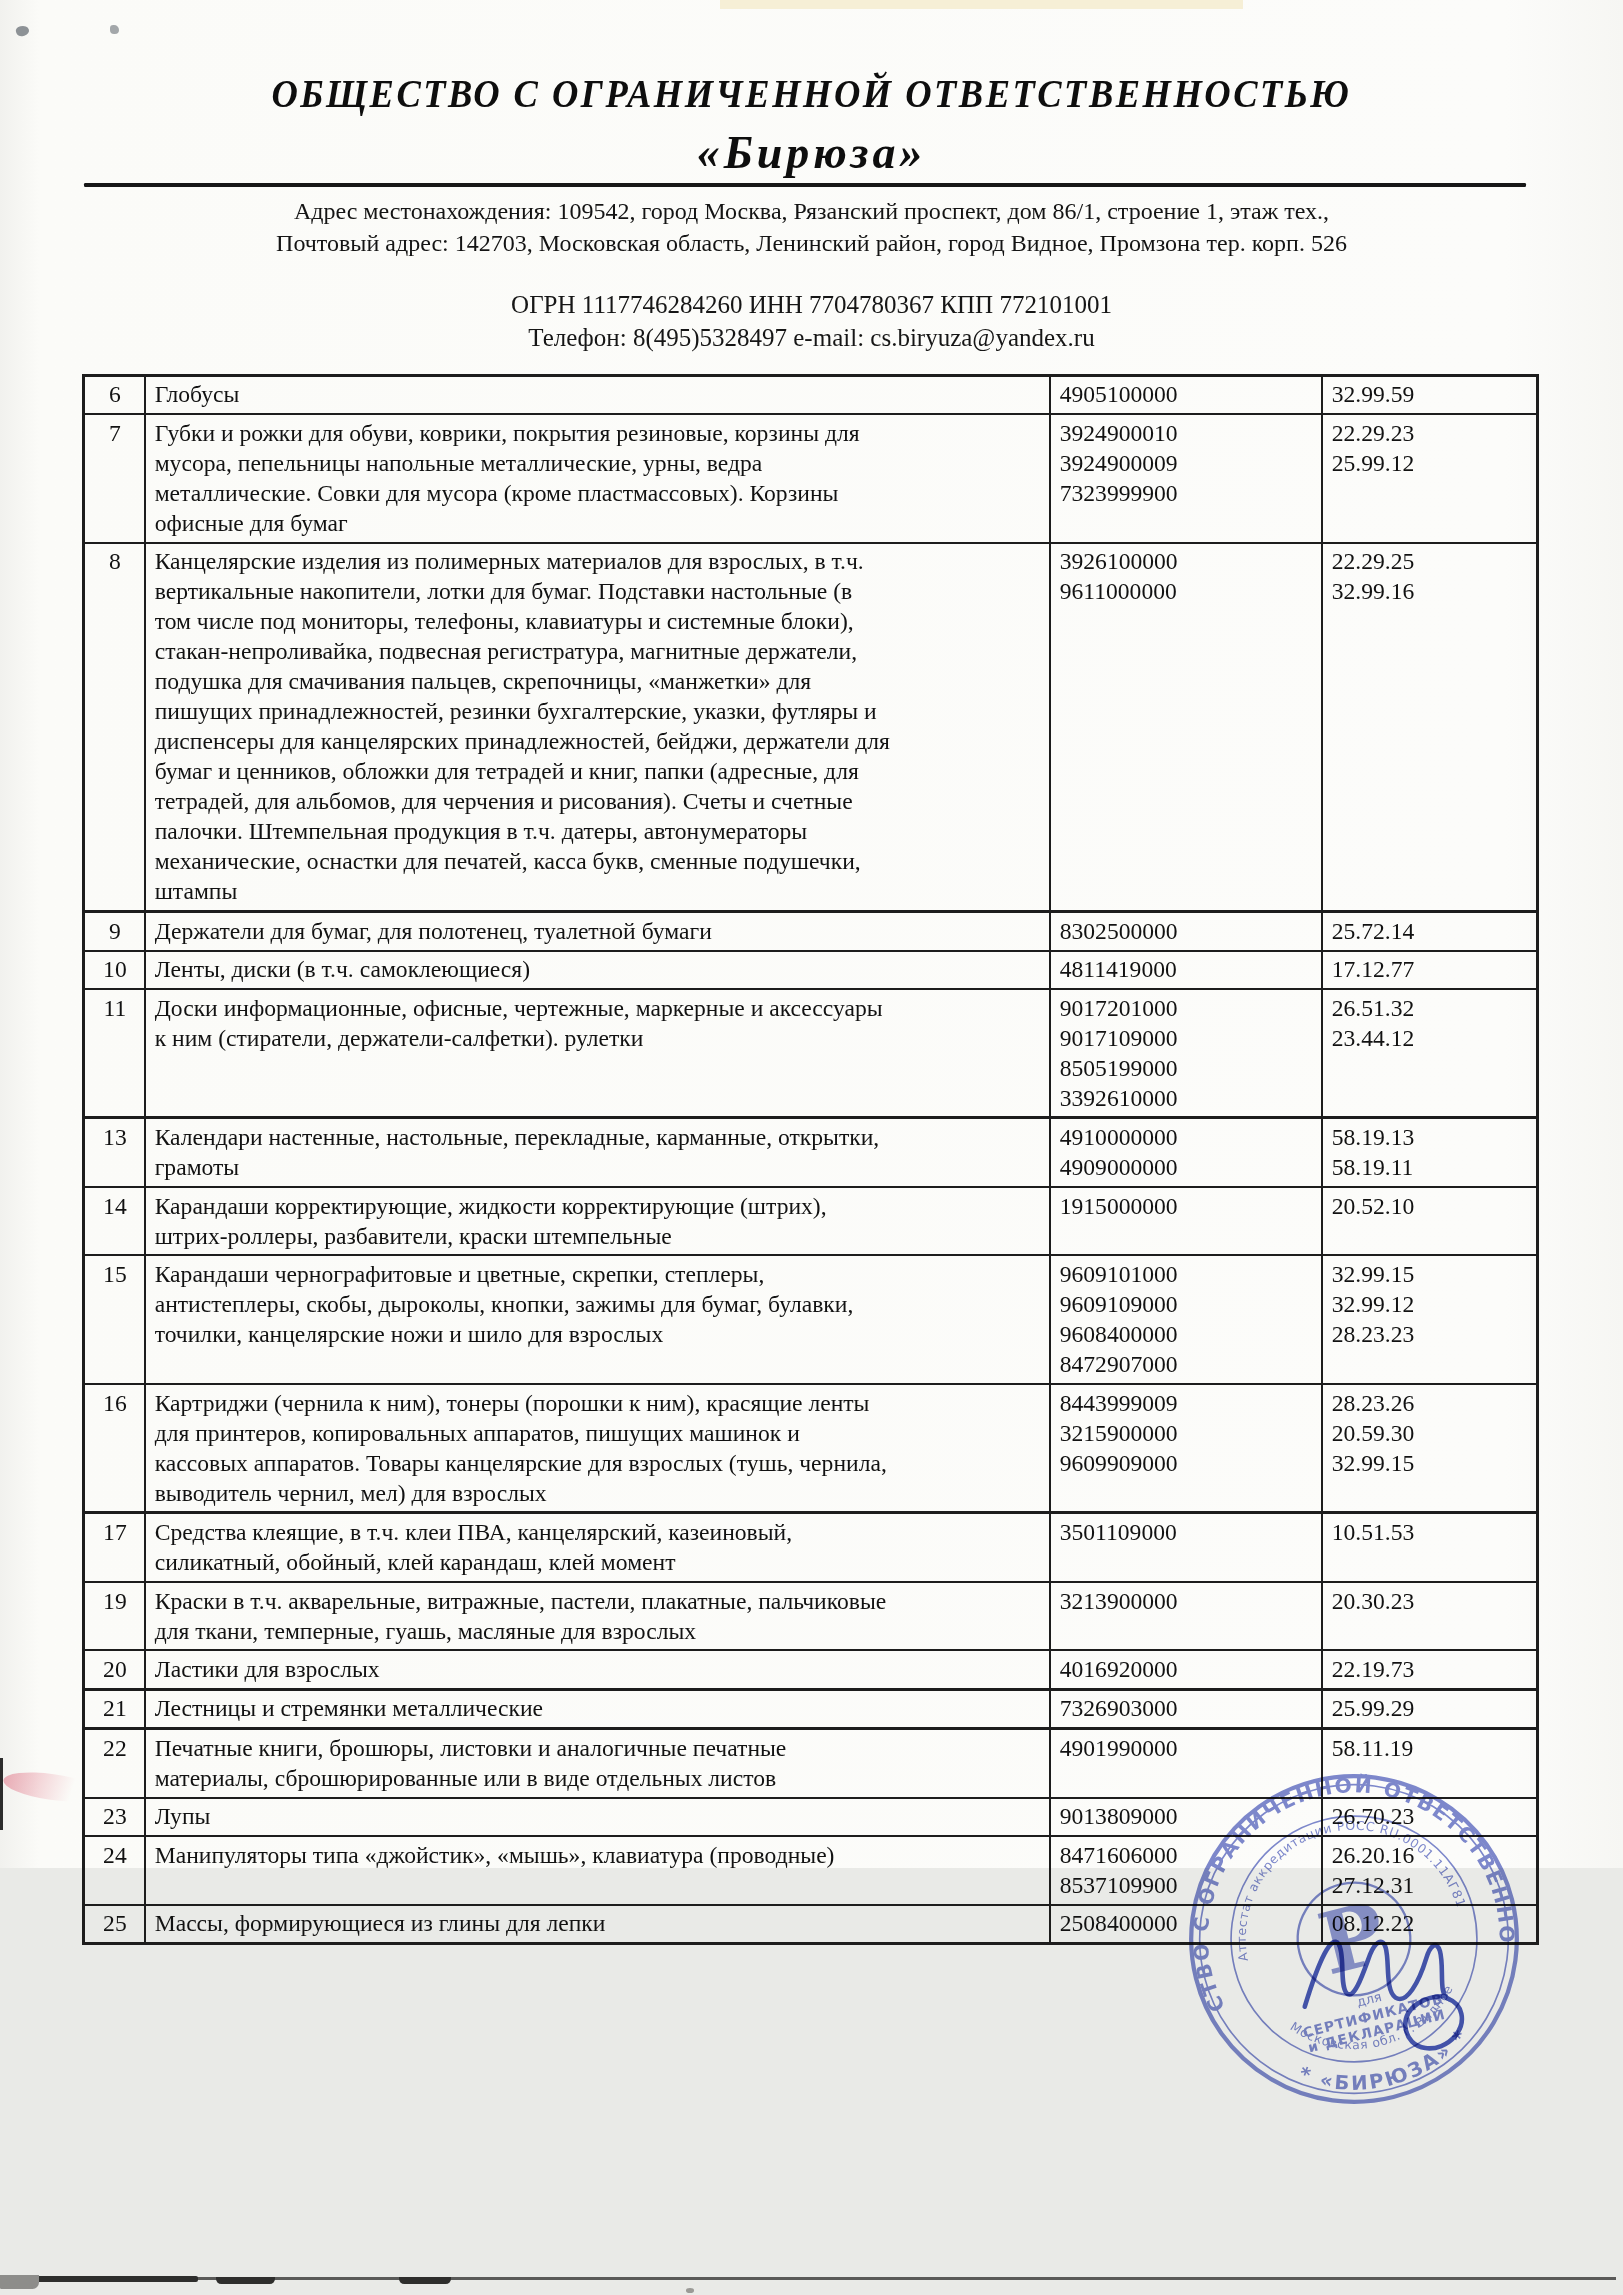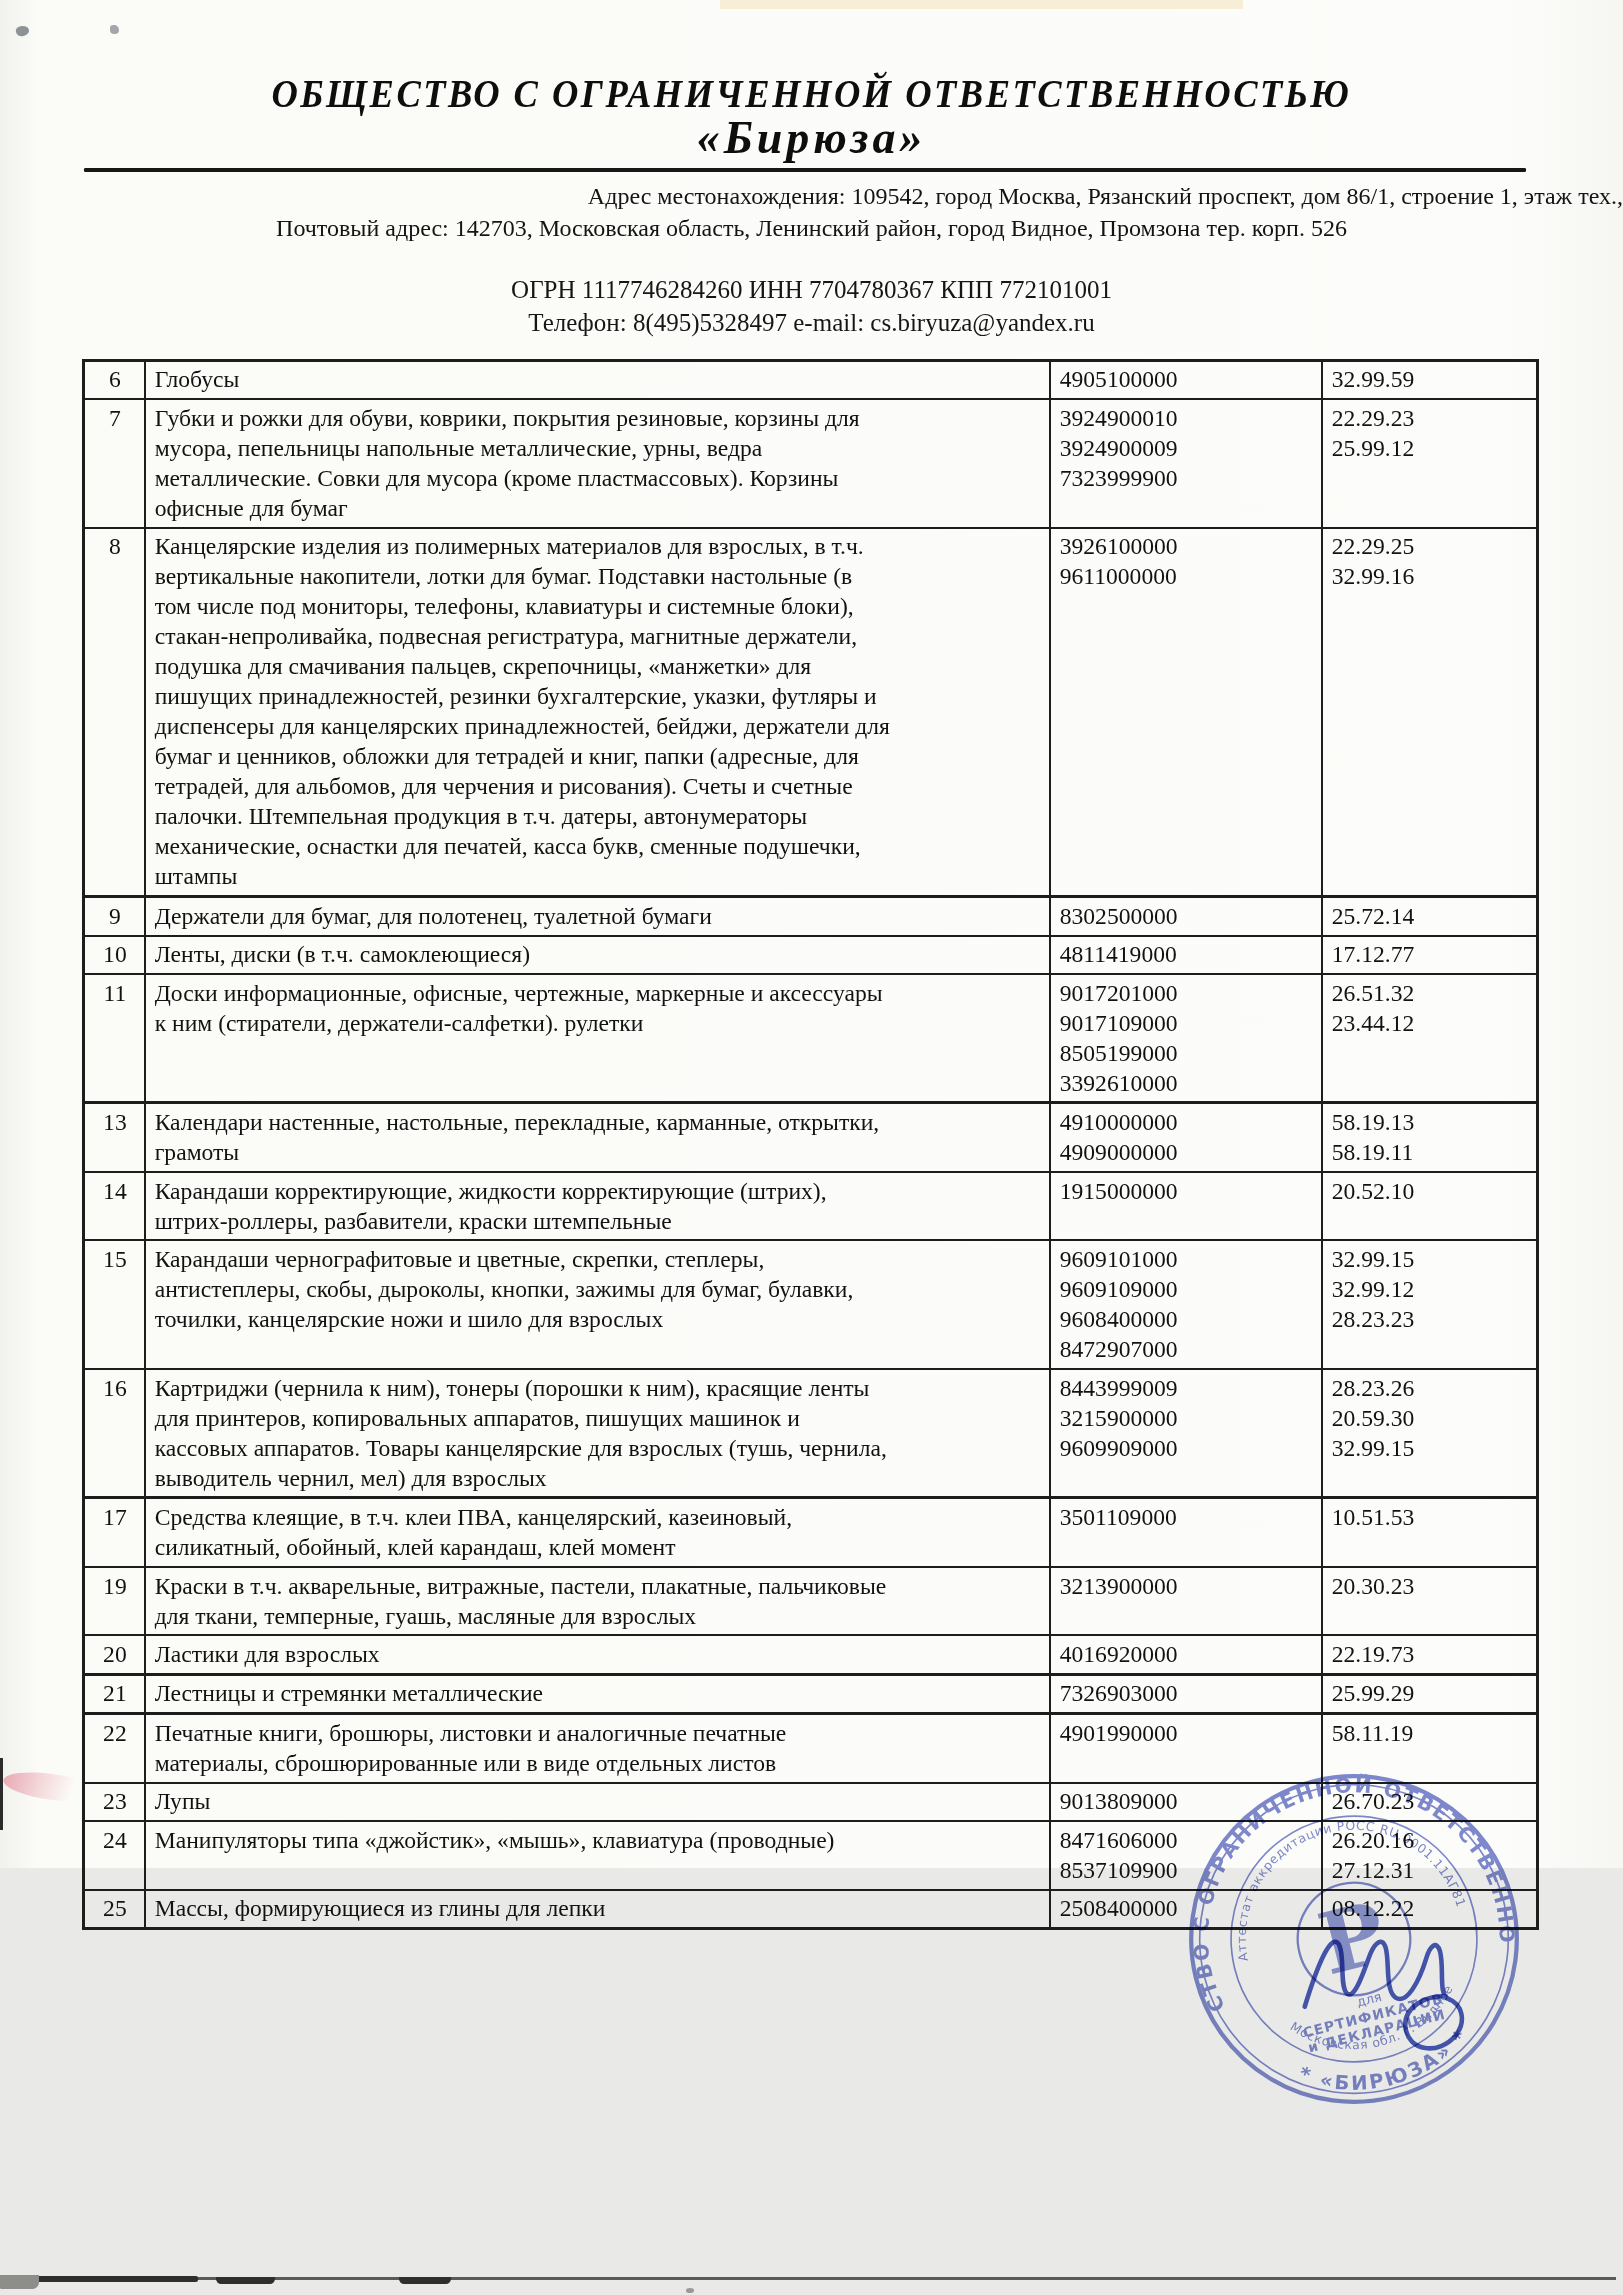--- a/index.html
+++ b/index.html
@@ -19,28 +19,28 @@
     background:rgba(240,225,170,.45);
   }
   
   .letterhead{position:relative;text-align:center;}
   .title1{
     padding-top:73px;font-size:38px;font-weight:bold;font-style:italic;
     letter-spacing:2.6px;line-height:41px;color:#0e0e0e;white-space:nowrap;
   }
   .title1 > span{display:inline-block;transform:scale(.96,1.06);}
   .title2{
-    margin-top:0;font-size:46px;font-weight:bold;font-style:italic;
+    margin-top:15px;font-size:46px;font-weight:bold;font-style:italic;
     letter-spacing:3.9px;line-height:47px;color:#0e0e0e;
   }
   .rule{
     margin:6.5px 0 0 84px;width:1442px;height:4.6px;background:#171717;border-radius:1.3px;
   }
   .addr{font-size:24px;line-height:32px;color:#141414;}
-  .addr1{margin-top:7.9px;text-align:right;}
+  .addr1{margin-top:7.9px;}
   .org{margin-top:29px;font-size:25px;line-height:33px;}
   .phone{font-size:25px;line-height:33px;}
   
   table.products{
     margin:19.6px 0 0 82px;
     width:1457px;
     border-collapse:collapse;table-layout:fixed;
     border:3.3px solid #1d1d1d;
   }
   table.products td{

